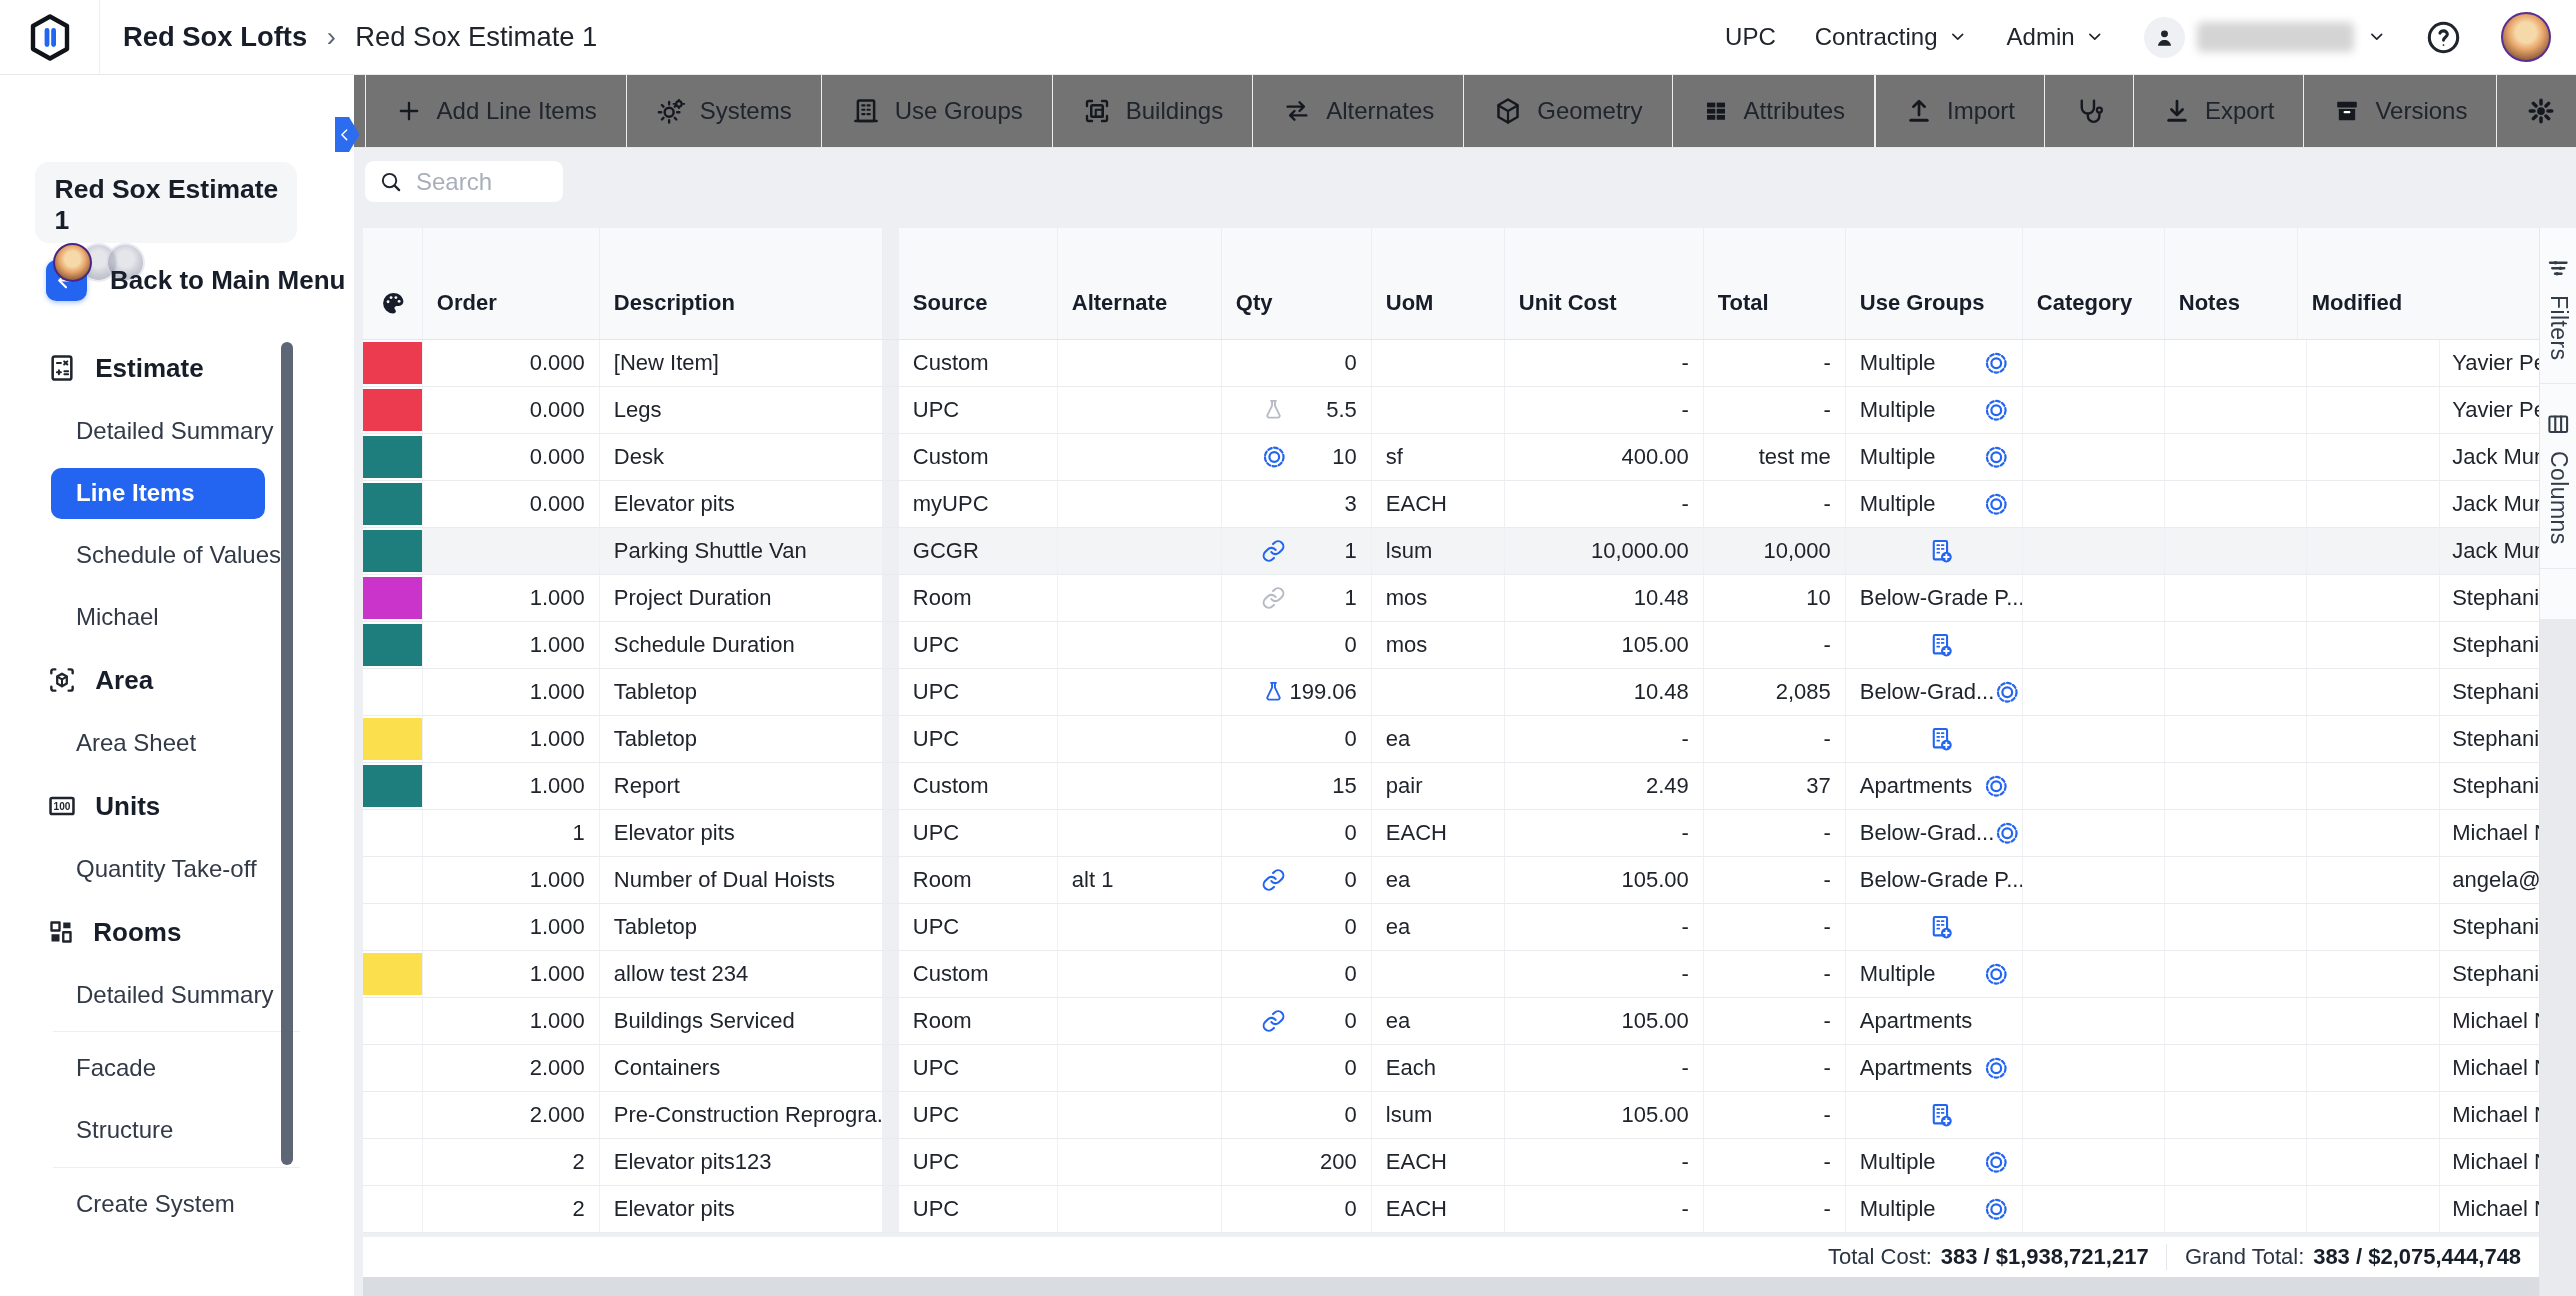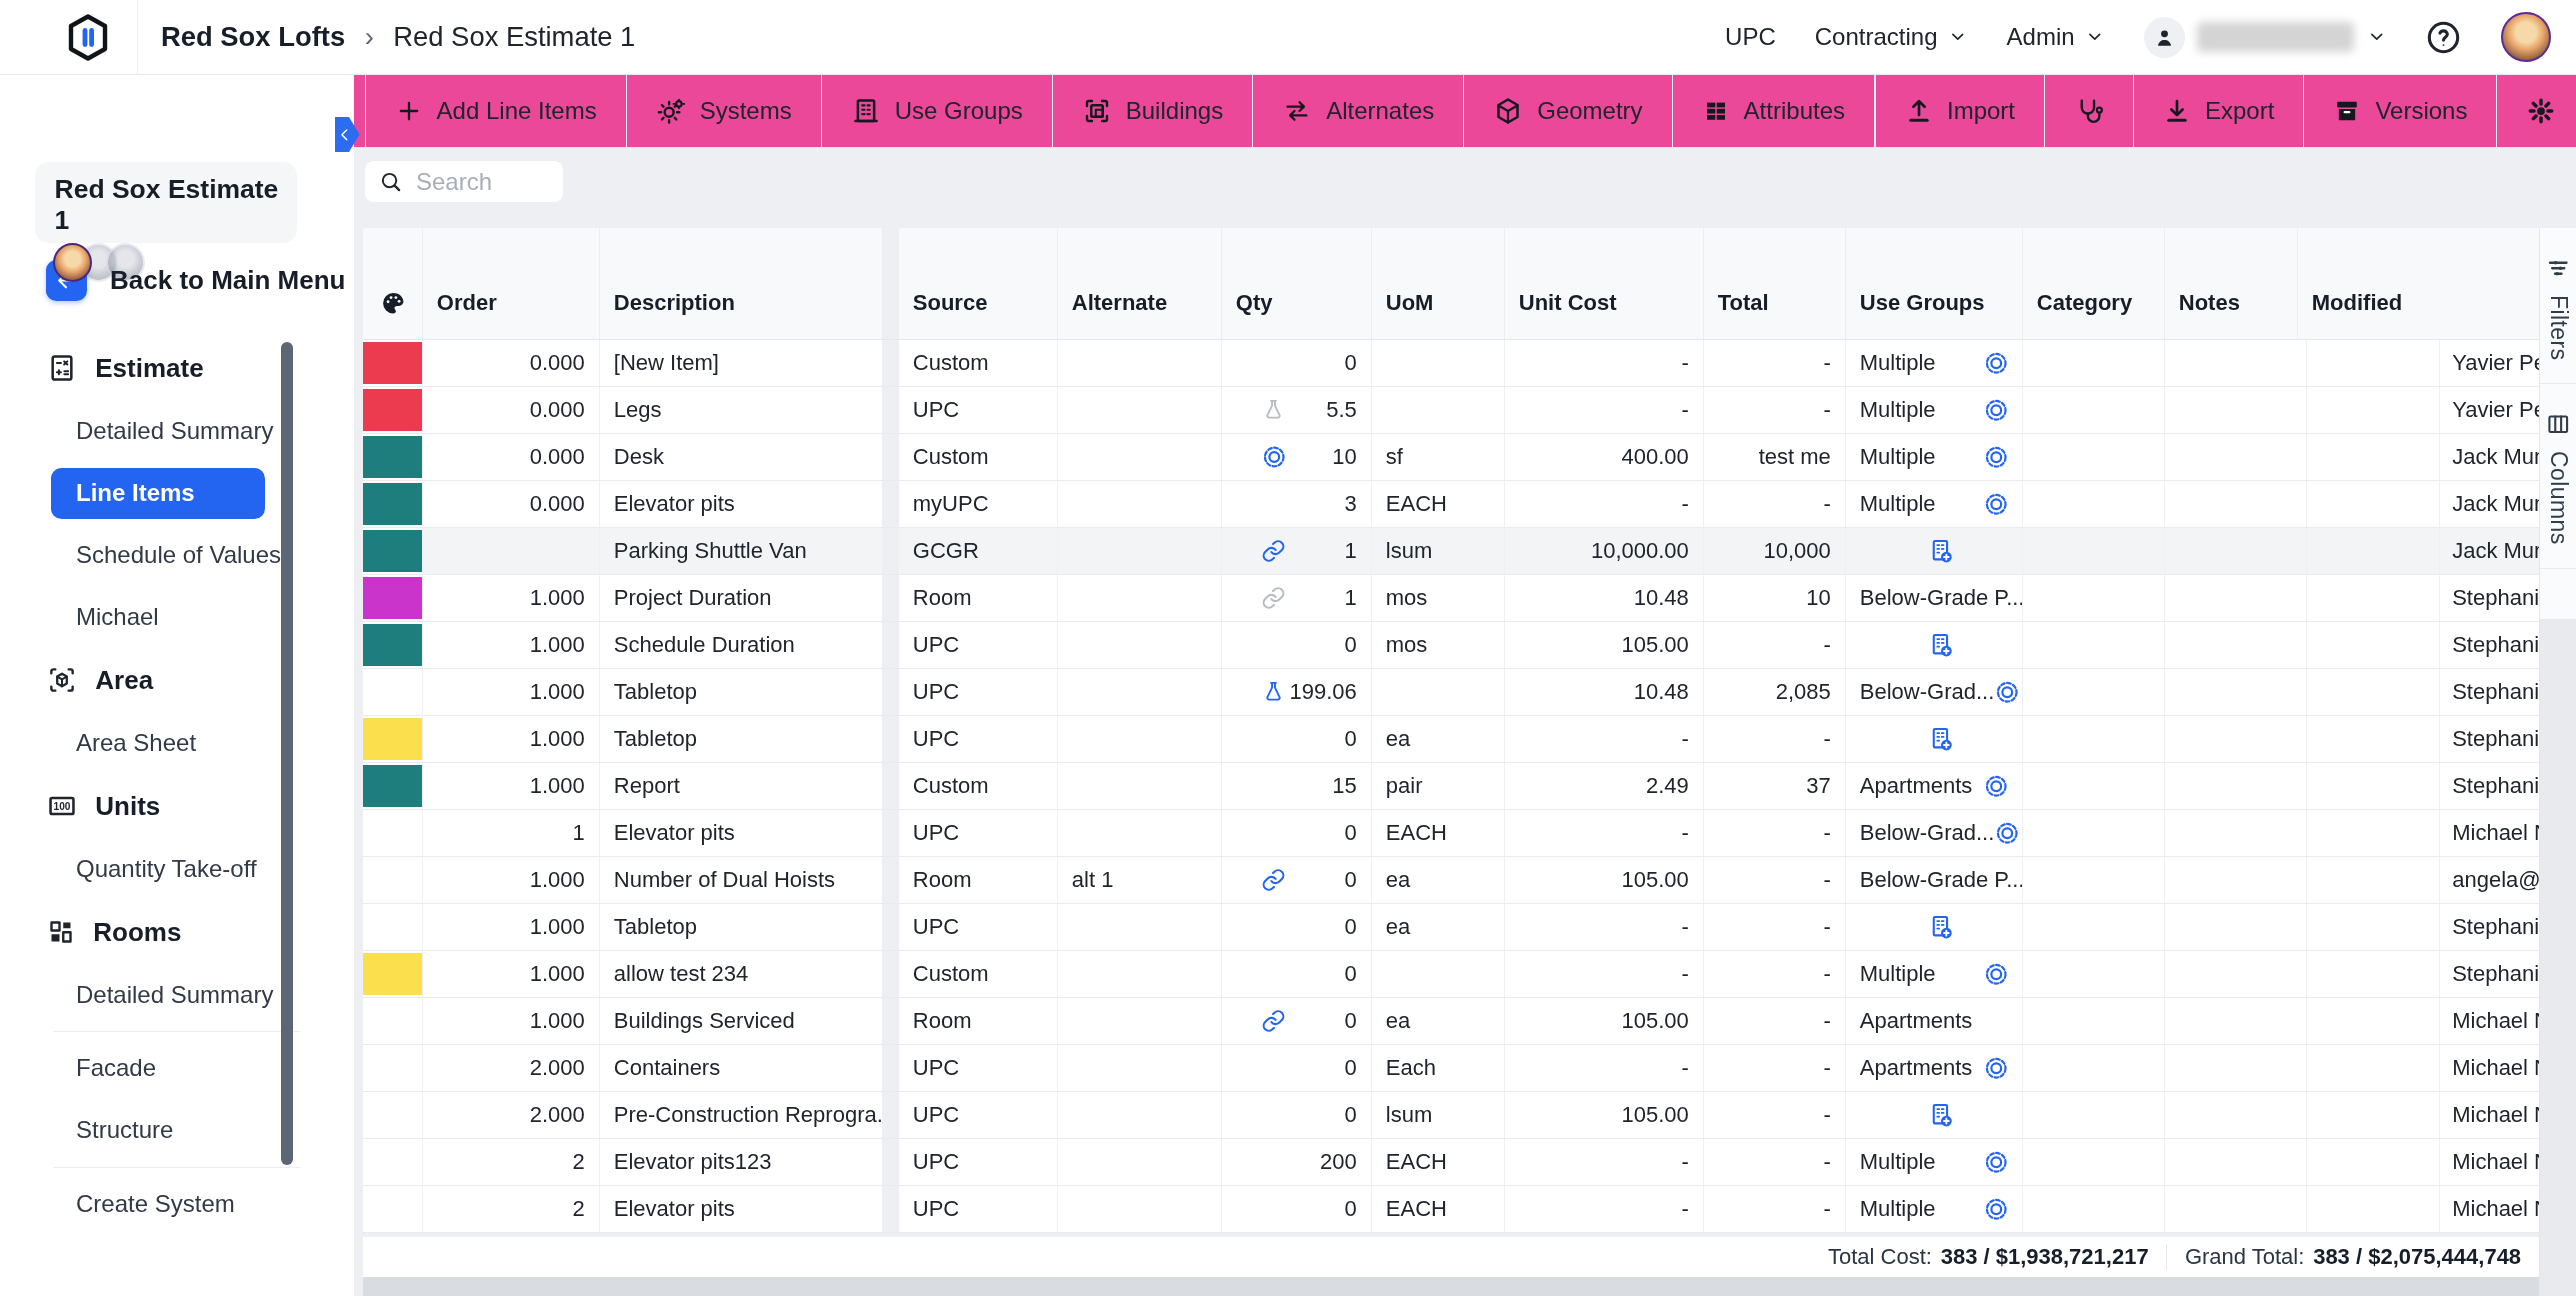--- a/index.html
+++ b/index.html
@@ -3,21 +3,21 @@
 <meta charset="utf-8">
 <style>
   html,body{margin:0;padding:0;background:#fff;}
   #app{position:relative;width:2576px;height:1297px;overflow:hidden;background:#edeff2;
        font-family:"Liberation Sans",sans-serif;color:#1d2634;}
   .i{display:inline-flex;align-items:center;justify-content:center;line-height:0;}
   .i svg{display:block;}
 
   
   .topbar{position:absolute;top:0;left:0;right:0;height:74px;background:#fff;
-          border-bottom:0.9px solid #e7e9ed;display:flex;align-items:center;z-index:30;padding-left:38px;}
+          border-bottom:0.9px solid #e7e9ed;display:flex;align-items:center;z-index:30;}
   .logo-wrap{width:99px;height:100%;display:flex;align-items:center;justify-content:center;
              border-right:0.9px solid #eceef1;flex:none;}
   .crumbs{display:flex;align-items:center;gap:19.5px;font-size:27.4px;padding-left:23px;}
   .crumb-project{font-weight:700;color:#171e29;}
   .crumb-sep{color:#5b6472;}
   .crumb-page{color:#20242c;}
   .top-right{margin-left:auto;display:flex;align-items:center;gap:39px;padding-right:25px;font-size:24px;color:#20242c;}
   .tr-item{display:flex;align-items:center;gap:10.6px;}
   .user-chip{display:flex;align-items:center;gap:12.4px;}
   .person-circle{width:41px;height:41px;border-radius:50%;background:#eef0f3;display:flex;align-items:center;justify-content:center;color:#20242c;}
@@ -46,21 +46,21 @@
   .nav-header{gap:17.7px;padding-left:10.6px;font-size:26px;font-weight:700;color:#171e29;height:64px;}
   .nav-header .i{color:#20242c;}
   .nav-item{font-size:24px;color:#323a47;padding-left:41px;cursor:pointer;}
   .nav-item-pill{height:51px;margin-left:16px;width:214px;border-radius:10.6px;background:#2365f0;color:#fff;
                  font-weight:700;display:flex;align-items:center;padding-left:25px;box-sizing:border-box;}
   .nav-item-pill-row{padding-left:0;}
   .nav-divider{height:0.9px;background:#eceef1;margin:5.3px 17.7px;}
   .sb-thumb{position:absolute;left:281px;top:268px;width:11.5px;height:823px;border-radius:6.2px;background:#5d6675;}
 
   
-  .toolbar{height:73px;background:#ec4899;border-bottom:0.9px solid #e7e9ed;display:flex;align-items:stretch;padding-left:10.6px;position:relative;z-index:10;}
+  .toolbar{height:73px;background:#737373;border-bottom:0.9px solid #e7e9ed;display:flex;align-items:stretch;padding-left:10.6px;position:relative;z-index:10;}
   .tb-btn{display:flex;align-items:center;gap:14px;padding:0 29px;font-size:24px;color:#20242c;
           border-right:0.9px solid #eceef1;cursor:pointer;white-space:nowrap;}
   .tb-btn:first-child{border-left:0.9px solid #eceef1;}
   .tb-btn .i{color:#15191f;}
   .tb-right{margin-left:auto;display:flex;align-items:stretch;}
   .tb-right .tb-btn:first-child{border-left:0.9px solid #eceef1;}
 
   
   .content{position:absolute;top:73px;left:0;right:0;bottom:0;}
   .collapse-toggle{position:absolute;top:43px;left:-19.5px;width:25px;height:35px;background:#2b6cf0;z-index:40;

